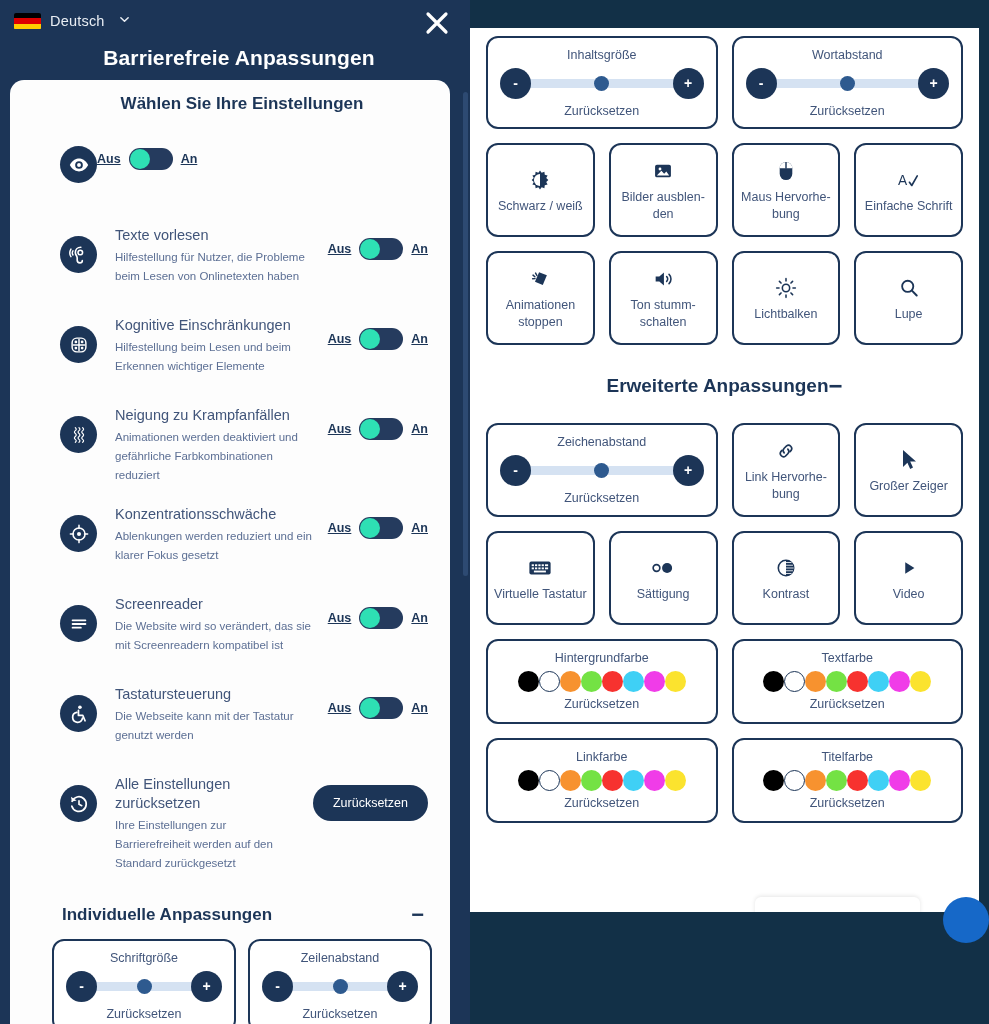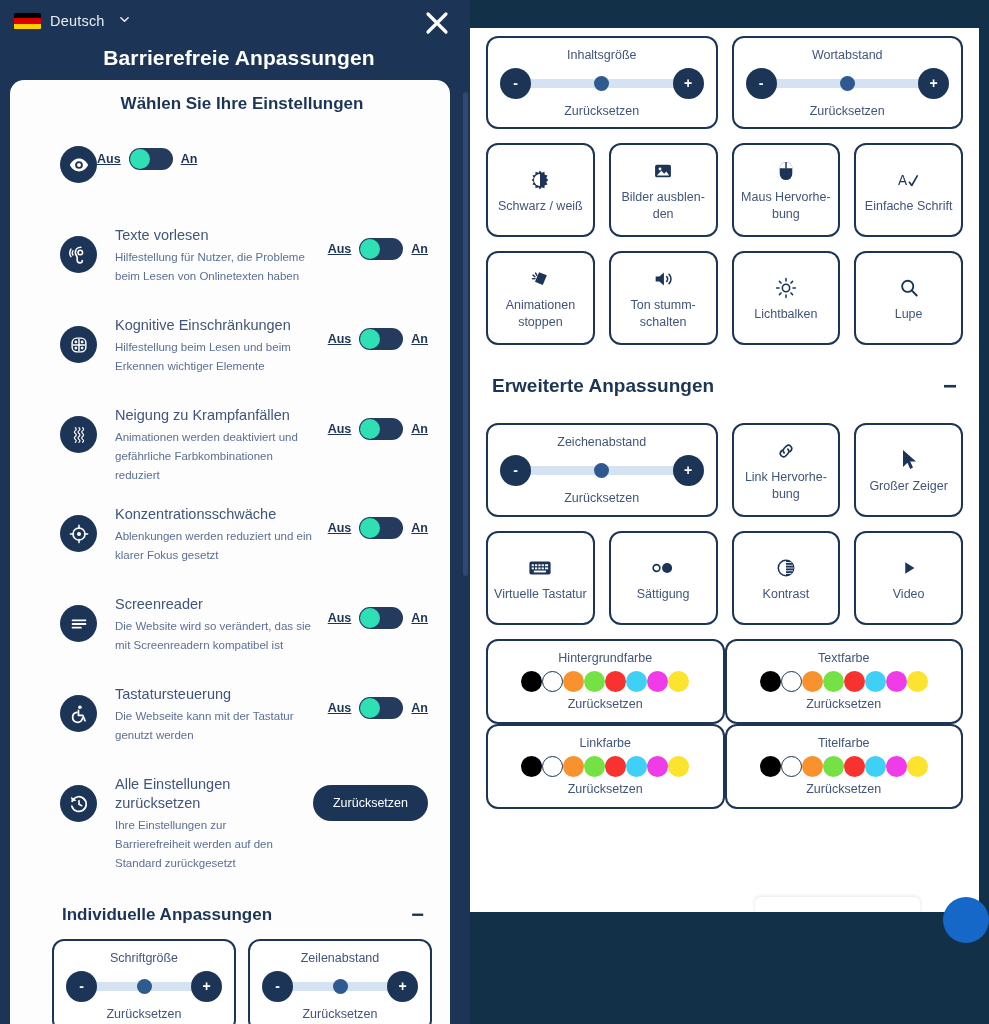--- a/index.html
+++ b/index.html
@@ -171,28 +171,28 @@
     padding: 6px 6px; cursor: pointer; text-align: center;
   }
   .tile-icon { color: #1c3557; height: 28px; display: flex; align-items: center; justify-content: center; }
   .tile-icon svg { display: block; }
   .tile-label {
     color: #41557a; font-size: 12.5px; line-height: 17px; margin-top: 4px;
     width: 100%;
   }
 
   .rp-sec-head {
-    display: flex; align-items: center; justify-content: space-between;
+    display: flex; align-items: center; justify-content: center;
     padding: 30px 6px 14px 6px;
   }
   .rp-sec-title { color: #1c3557; font-size: 19px; font-weight: bold; }
   .rp-sec-minus { color: #1c3557; font-size: 24px; font-weight: bold; line-height: 10px; cursor: pointer; }
 
   
-  .color-grid { display: grid; grid-template-columns: 1fr 1fr; margin-top: 14px; }
+  .color-grid { display: grid; grid-template-columns: 1fr 1fr; gap: 14px; margin-top: 14px; }
   .color-card {
     border: 2px solid #1c3557; border-radius: 12px;
     background: #ffffff; padding: 9px 10px 9px 10px; text-align: center;
   }
   .cc-label { color: #41557a; font-size: 12.5px; line-height: 17px; }
   .swatches { display: flex; justify-content: center; gap: 0px; margin: 4px 0; }
   .swatch {
     width: 21px; height: 21px; border-radius: 50%; cursor: pointer; flex: 0 0 21px;
   }
   .swatch.white { border: 1.5px solid #1c3557; }

